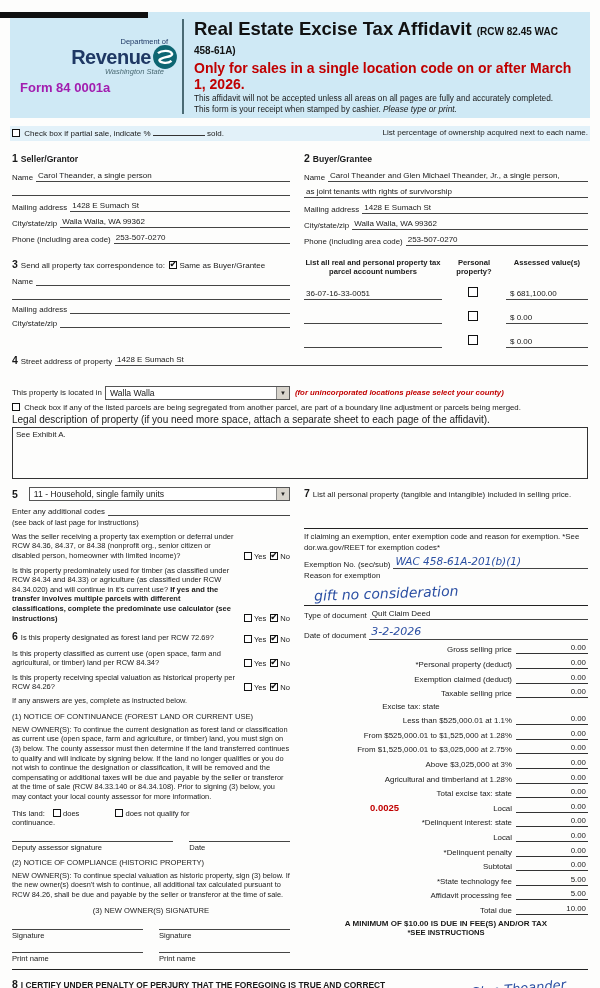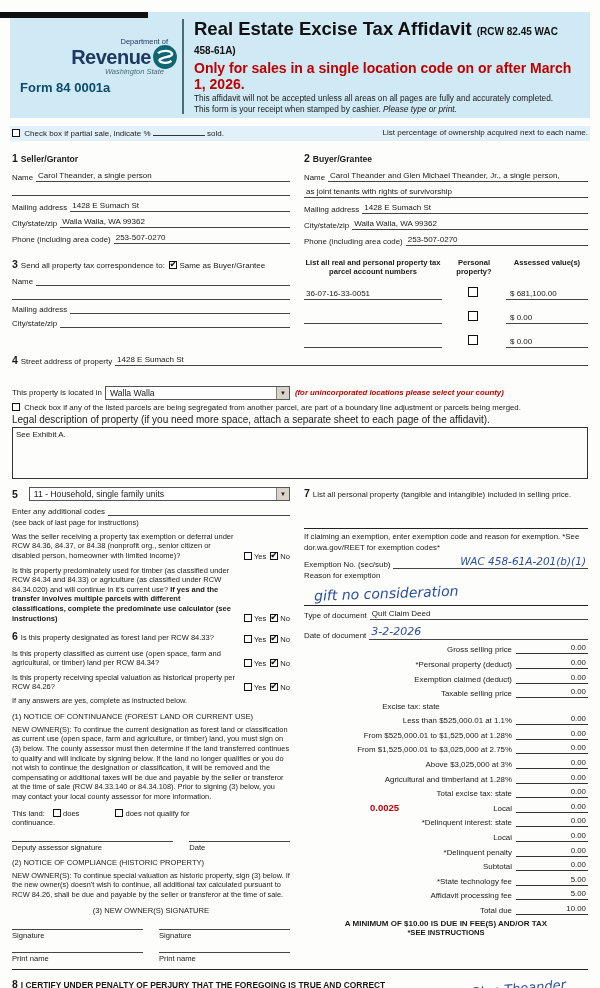--- a/index.html
+++ b/index.html
@@ -11,21 +11,21 @@
   
   .band { margin:12px 10px 0 10px; background:#cfe9f5; padding:7px 10px 4px 10px; }
   .band-top { display:flex; }
   .logo-block { width:158px; flex:0 0 158px; padding-top:16px; }
   .dept-line { display:flex; justify-content:flex-end; align-items:flex-start; padding-right:8px; }
   .dept-of { font-size:7.5px; color:#1f3864; margin-top:2px; margin-right:2px; }
   .rev-row { display:flex; align-items:center; justify-content:flex-end; margin-top:-2px; }
   .revenue { font-size:20px; font-weight:bold; color:#1f3864; letter-spacing:-0.5px; }
   .logo-swirl { width:26px; height:26px; margin-left:1px; }
   .wa-state { font-size:7.5px; font-style:italic; color:#4a6a74; text-align:right; padding-right:14px; margin-top:-3px; }
-  .form-no { font-size:13px; font-weight:bold; color:#0c4a6e; margin-top:4px; }
+  .form-no { font-size:13px; font-weight:bold; color:#a21caf; margin-top:4px; }
   .vdiv { width:2px; background:#4a6a74; margin:0 10px 0 4px; }
   .title-block { flex:1; }
   .form-title { font-size:18.5px; font-weight:bold; color:#111; line-height:1.05; }
   .form-title .rcw { font-size:10px; font-weight:bold; }
   .red { color:#c00000; }
   .notice-red { font-size:14px; font-weight:bold; color:#c00000; margin-top:2px; }
   .notice { font-size:8.3px; margin-top:1px; }
   .partial-row { display:flex; justify-content:space-between; font-size:8px; margin:8px 10px 0 10px; padding:2px 2px 3px 2px; background:#e2f1f9; }
   .blank-line { display:inline-block; width:52px; border-bottom:1px solid #333; height:8px; }
 
@@ -268,21 +268,21 @@
         <div class="q-row">
           <span class="q-text">Was the seller receiving a property tax exemption or deferral under RCW 84.36, 84.37, or 84.38 (nonprofit org., senior citizen or disabled person, homeowner with limited income)?</span>
           <span class="yn"><span class="cb"></span><span>Yes</span><span class="cb checked"></span><span>No</span></span>
         </div>
         <div class="q-row">
           <span class="q-text"><span>Is this property predominately used for timber (as classified under RCW 84.34 and 84.33) or agriculture (as classified under RCW 84.34.020) and will continue in it's current use? </span><b>If yes and the transfer involves multiple parcels with different classifications, complete the predominate use calculator (see instructions)</b></span>
           <span class="yn"><span class="cb"></span><span>Yes</span><span class="cb checked"></span><span>No</span></span>
         </div>
 
         <div class="q-row" style="margin-top:7px;">
-          <span class="q-text"><span class="sec-num">6</span><span>Is this property designated as forest land per RCW 84.33?</span></span>
+          <span class="q-text"><span class="sec-num">6</span><span>Is this property designated as forest land per RCW 72.69?</span></span>
           <span class="yn"><span class="cb"></span><span>Yes</span><span class="cb checked"></span><span>No</span></span>
         </div>
         <div class="q-row">
           <span class="q-text">Is this property classified as current use (open space, farm and agricultural, or timber) land per RCW 84.34?</span>
           <span class="yn"><span class="cb"></span><span>Yes</span><span class="cb checked"></span><span>No</span></span>
         </div>
         <div class="q-row">
           <span class="q-text">Is this property receiving special valuation as historical property per RCW 84.26?</span>
           <span class="yn"><span class="cb"></span><span>Yes</span><span class="cb checked"></span><span>No</span></span>
         </div>
@@ -317,21 +317,21 @@
         </div>
       </div>
 
       <div>
         <div style="font-size:7.9px; line-height:1.3;"><span class="sec-num">7</span><span>List all personal property (tangible and intangible) included in selling price.</span></div>
         <div style="height:22px;"></div>
         <div class="hr"></div>
         <div style="font-size:7.8px; line-height:1.3; margin-top:3px;">If claiming an exemption, enter exemption code and reason for exemption. *See dor.wa.gov/REET for exemption codes*</div>
         <div class="fld" style="margin-top:2px;">
           <span class="fld-label">Exemption No. (sec/sub)</span>
-          <span class="fld-val hand" style="font-size:10.5px;text-align:right;">WAC 458-61A-201(b)(1)</span>
+          <span class="fld-val hand" style="font-size:10.5px;">WAC 458-61A-201(b)(1)</span>
         </div>
         <div style="font-size:7.8px; margin-top:2px;">Reason for exemption</div>
         <div class="hand" style="font-size:14px; margin:3px 0 2px 10px; transform:rotate(-2deg);">gift no consideration</div>
         <div class="hr"></div>
         <div class="fld" style="margin-top:3px;">
           <span class="fld-label">Type of document</span>
           <span class="fld-val">Quit Claim Deed</span>
         </div>
         <div class="fld">
           <span class="fld-label">Date of document</span>

